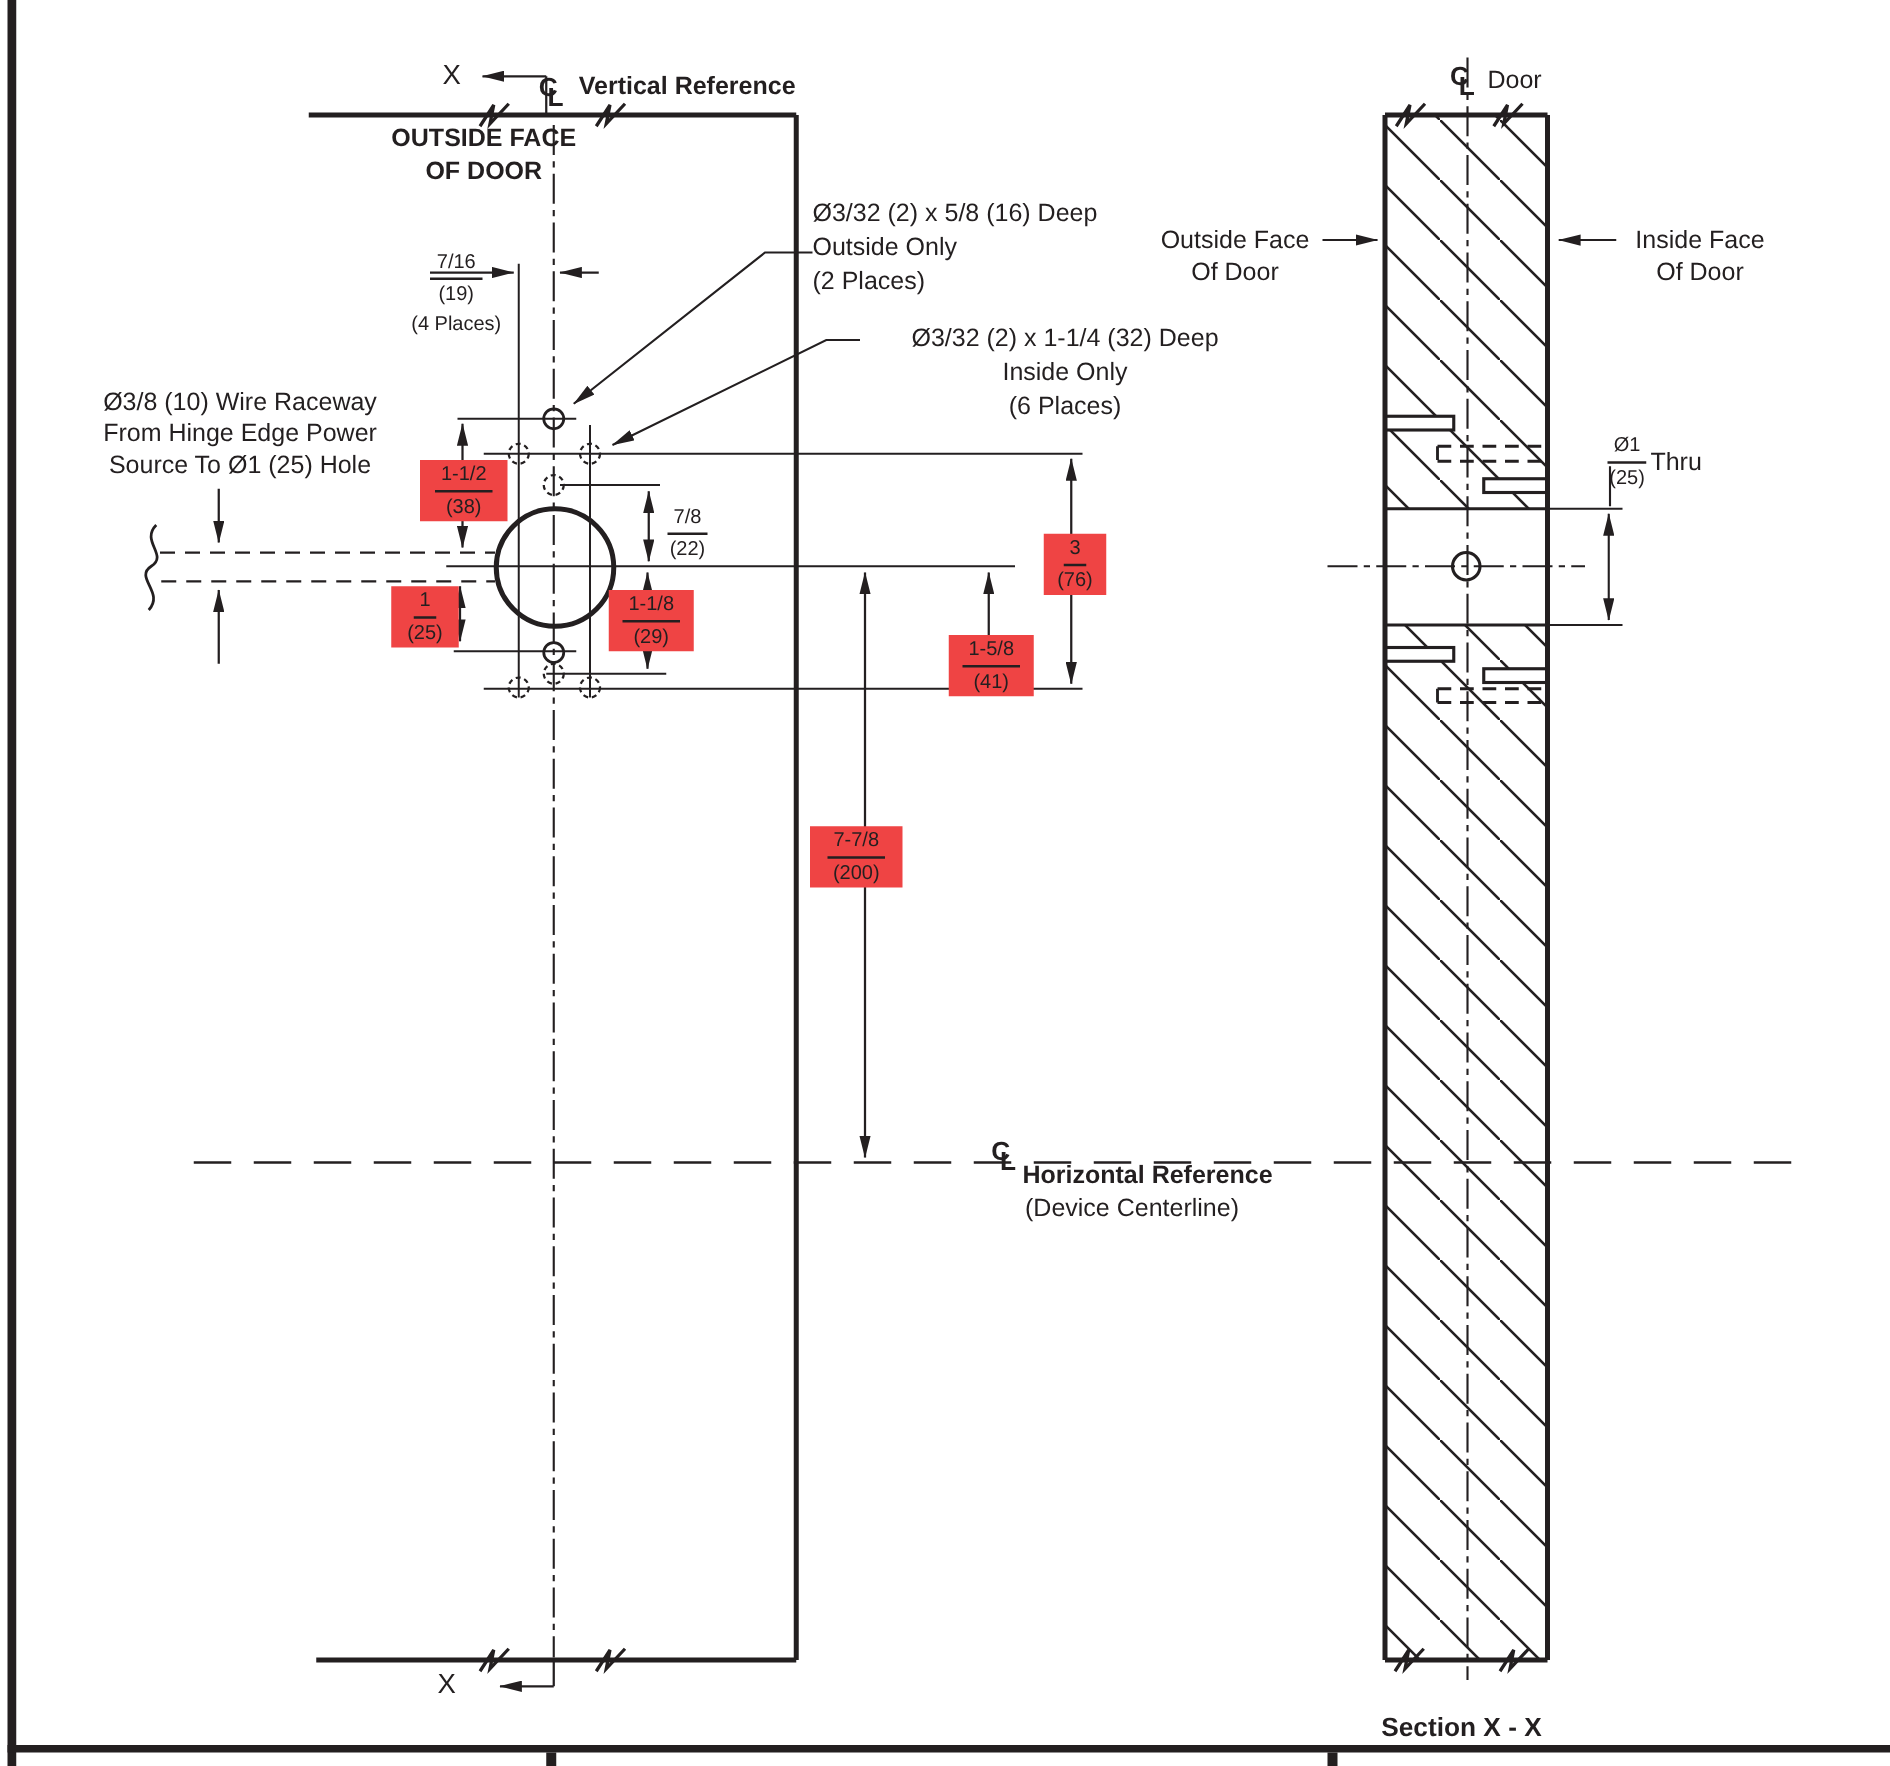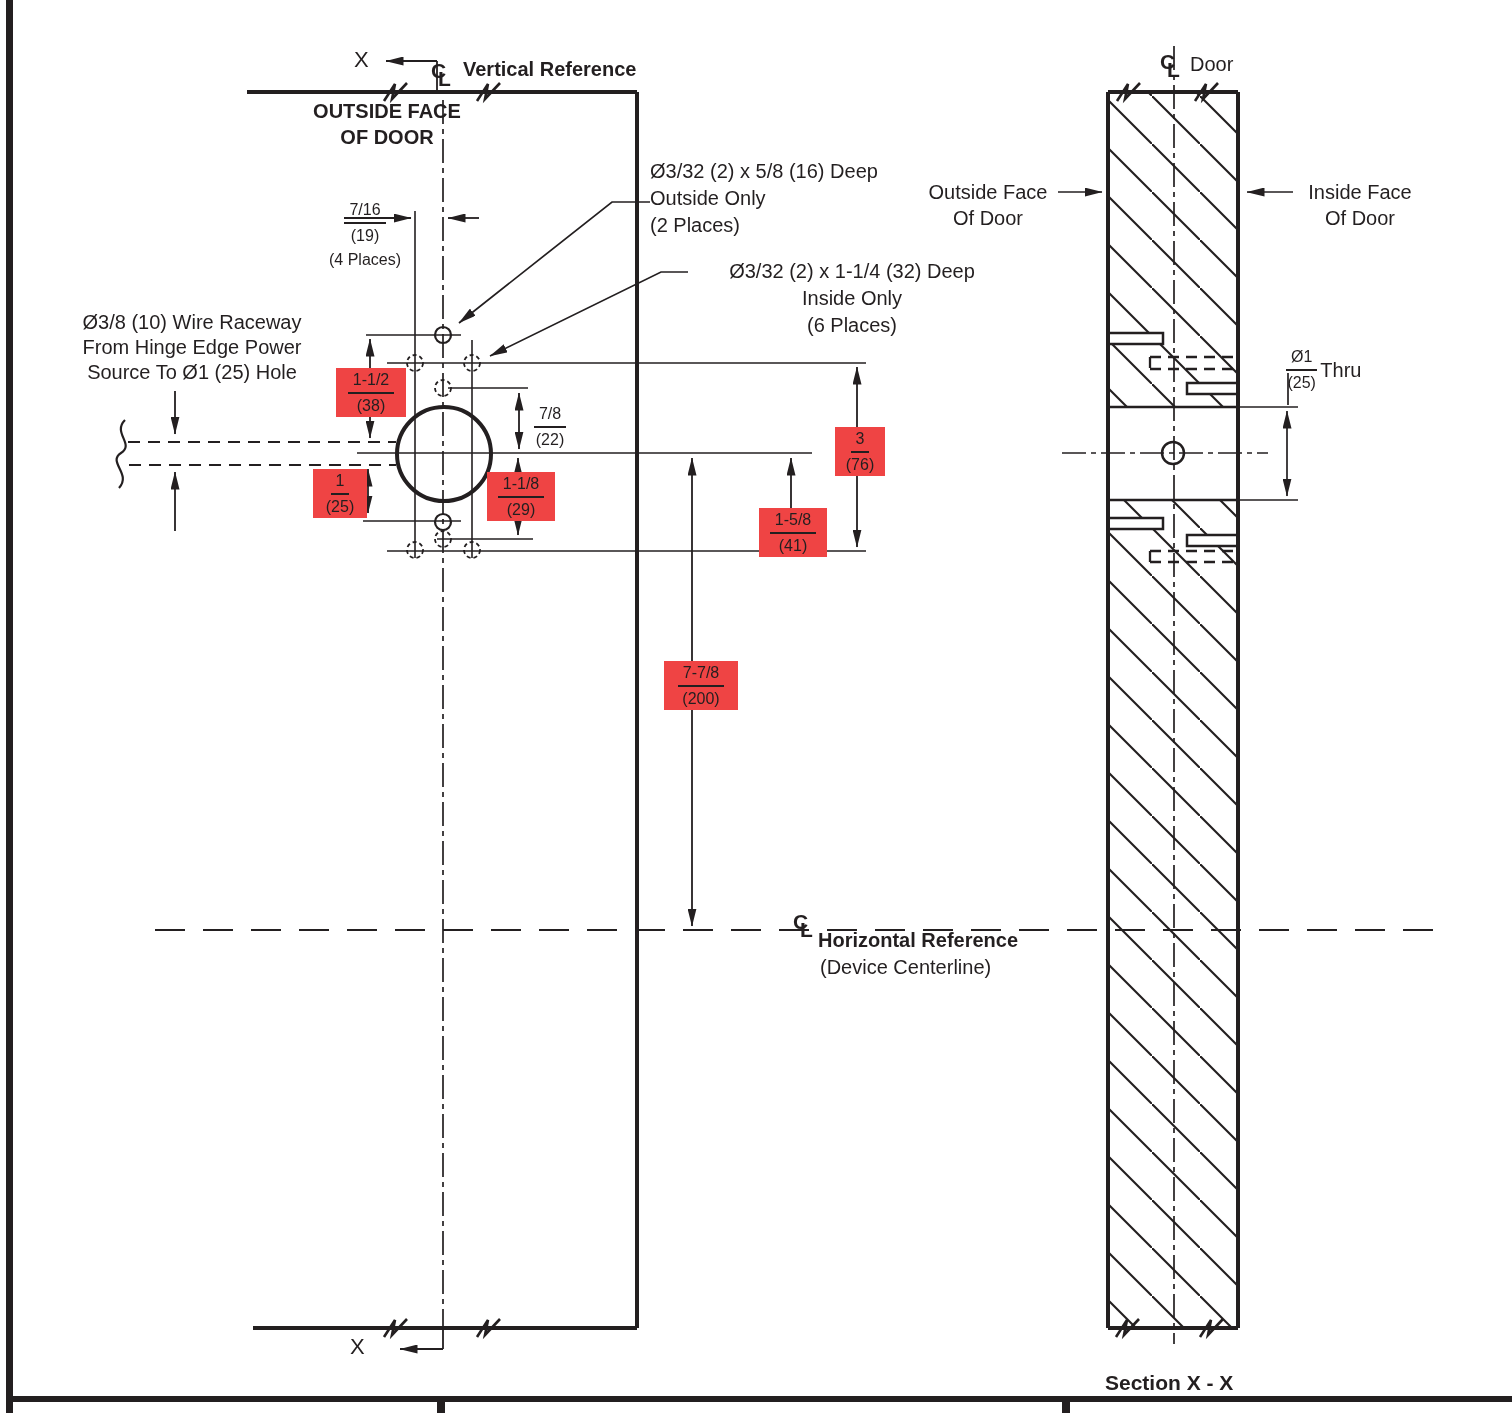--- a/index.html
+++ b/index.html
@@ -235,21 +235,21 @@
 <div class="dim wbg" style="left:759px;top:475px;width:64px;margin-top:33px;">
   <span class="in">1-5/8</span>
   <span class="mm">(41)</span>
 </div>
 
 <div class="dim wbg" style="left:835px;top:427px;width:46px;">
   <span class="in">3</span>
   <span class="mm">(76)</span>
 </div>
 
-<div class="dim wbg" style="left:664px;top:661px;width:70px;">
+<div class="dim wbg" style="left:648px;top:661px;width:70px;">
   <span class="in">7-7/8</span>
   <span class="mm">(200)</span>
 </div>
 
 <div class="clsym" style="left:793px;top:911px;">
   <span class="cc">C</span>
   <span class="ll">L</span>
 </div>
 <div class="t b" style="left:818px;top:928px;">Horizontal Reference</div>
 <div class="t" style="left:820px;top:955px;">(Device Centerline)</div>

